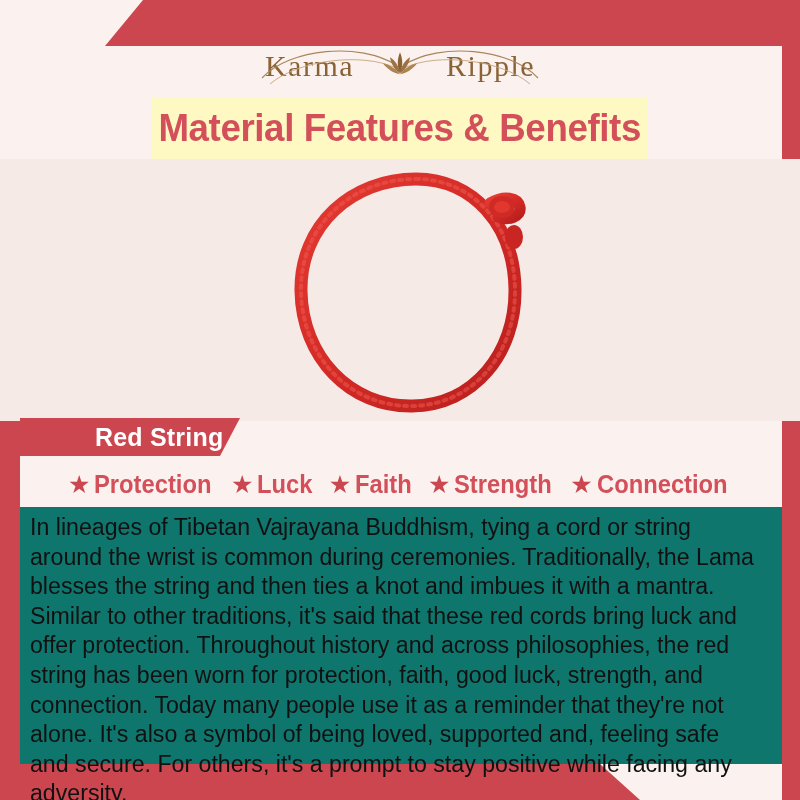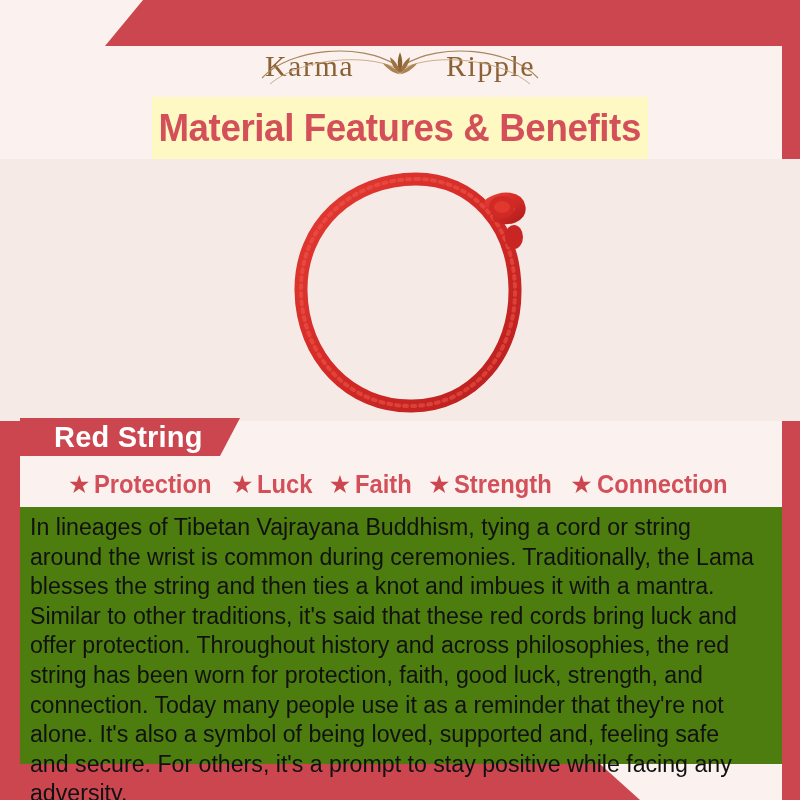--- a/index.html
+++ b/index.html
@@ -73,44 +73,44 @@
   }
 
   
   .banner{
     position:absolute;left:20px;top:418px;width:220px;height:38px;
     background:#cc4650;
     clip-path:polygon(0 0, 220px 0, 200px 38px, 0 38px);
     display:flex;align-items:center;
   }
   .banner-label{
-    color:#ffffff;font-weight:bold;font-size:29px;
-    font-family:"Liberation Sans Narrow","Liberation Sans",sans-serif;
-    margin-left:34px;letter-spacing:0.2px;
+    color:#ffffff;font-weight:bold;font-size:25px;
+    font-family:"Liberation Sans Narrow","Liberation Sans",sans-serif;
+    margin-left:75px;letter-spacing:0.2px;
   }
 
   
   .benefits{
     position:absolute;left:20px;top:464px;width:762px;height:40px;
     display:flex;align-items:center;justify-content:center;gap:4px;
     padding:0 6px;box-sizing:border-box;
   }
   .benefit{display:flex;align-items:center;gap:4px;}
   .benefit + .benefit{margin-left:9px;}
   .star{color:#cc4650;font-size:25px;line-height:1;}
   .benefit-label{
     font-family:"Liberation Sans Narrow","Liberation Sans",sans-serif;
     font-weight:bold;font-size:25px;color:#d3505a;white-space:nowrap;
     transform:scaleX(0.95);transform-origin:left center;
   }
 
   
   .text-panel{
     position:absolute;left:20px;top:507px;width:762px;height:257px;
-    background:#4d7c0f;
+    background:#0f766e;
     padding:6px 14px 0 10px;box-sizing:border-box;
   }
   .body-text{
     font-family:"Liberation Sans Narrow","Liberation Sans",sans-serif;
     font-size:23.5px;line-height:29.6px;color:#111111;
     text-align:left;margin:0;
     transform:scaleX(0.985);transform-origin:left top;
   }
 </style>
 </head>

